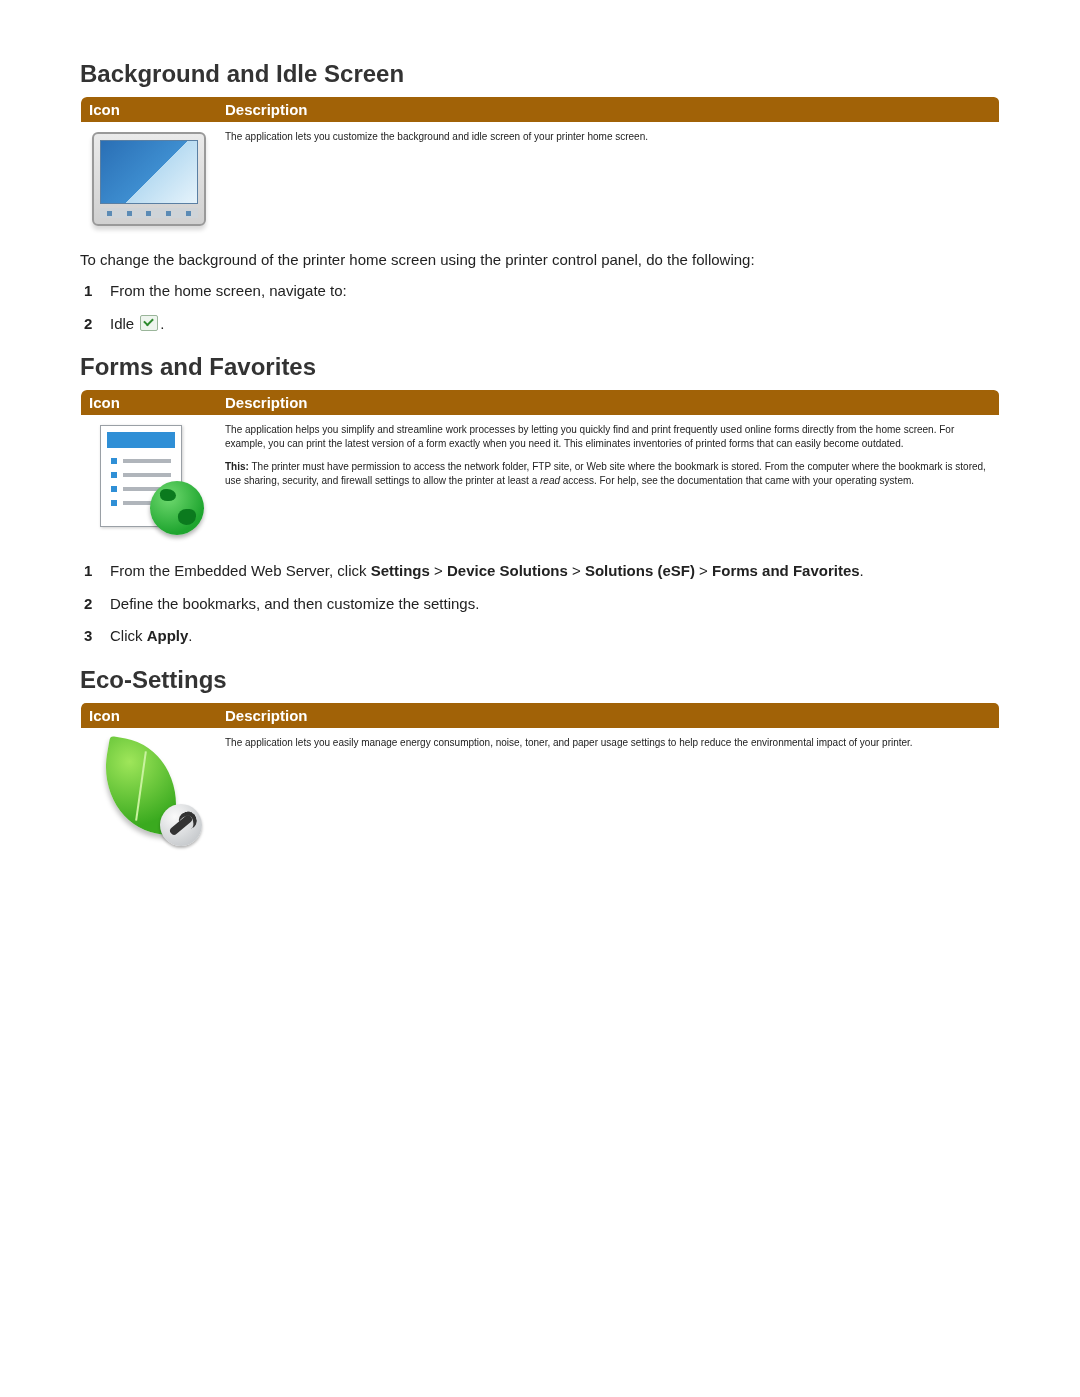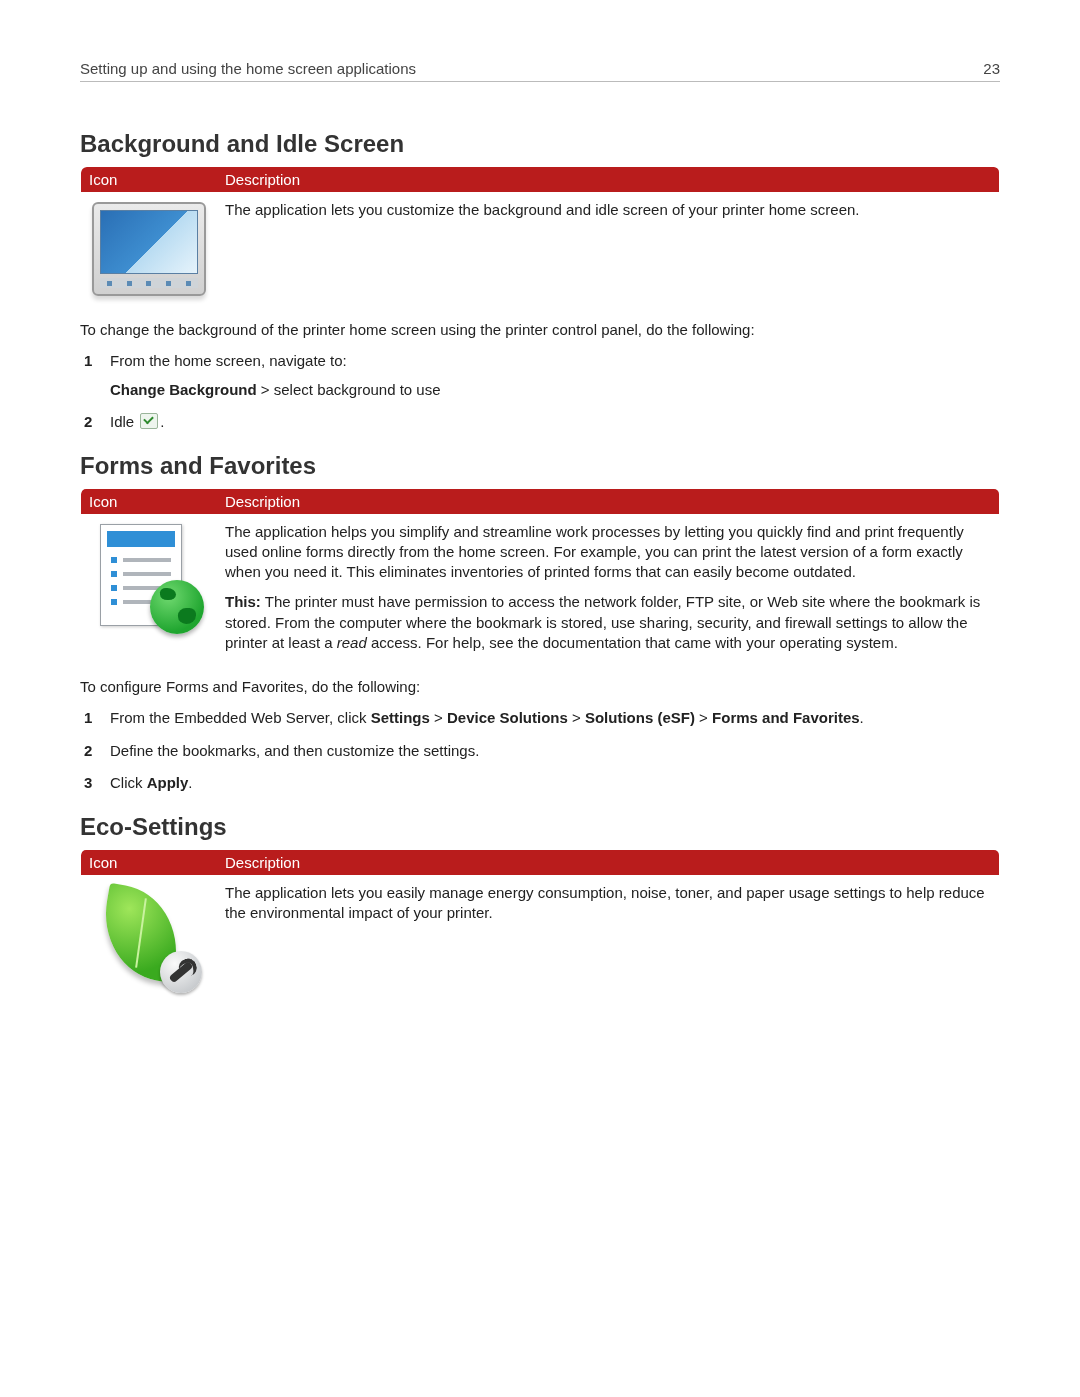--- a/index.html
+++ b/index.html
@@ -31,31 +31,31 @@
   }
   table.info {
     width: 100%;
     border-collapse: collapse;
     border: 1.5px solid #555;
     border-radius: 6px;
     margin-bottom: 14px;
     overflow: hidden;
   }
   table.info thead th {
-    background: #b91c1c;
+    background: #a16207;
     color: #fff;
     text-align: left;
-    font-weight: 400;
+    font-weight: 700;
     padding: 4px 8px;
     font-size: 15px;
   }
   table.info td {
     vertical-align: top;
     padding: 8px;
-    font-size: 15px;
+    font-size: 10px;
     line-height: 1.35;
   }
   table.info td.icon-cell {
     width: 120px;
     text-align: center;
     vertical-align: top;
   }
   table.info thead th:first-child {
     border-top-left-radius: 6px;
   }
@@ -182,24 +182,20 @@
     content: ""; position: absolute; left: 3px; top: 2px;
     width: 7px; height: 4px; border-left: 2.5px solid #2e8b2e; border-bottom: 2.5px solid #2e8b2e;
     transform: rotate(-45deg);
   }
 </style>
 </head>
 <body>
 
 <div class="page">
 
-  <div class="running-head">
-    <span>Setting up and using the home screen applications</span>
-    <span>23</span>
-  </div>
 
   <h2 class="section">Background and Idle Screen</h2>
   <table class="info">
     <thead>
       <tr>
         <th>Icon</th>
         <th>Description</th>
       </tr>
     </thead>
     <tbody>
@@ -217,23 +213,20 @@
           </div>
         </td>
         <td>The application lets you customize the background and idle screen of your printer home screen.</td>
       </tr>
     </tbody>
   </table>
   <p class="body">To change the background of the printer home screen using the printer control panel, do the following:</p>
   <ol class="steps">
     <li>
       <span>From the home screen, navigate to:</span>
-      <span class="subline">
-        <b>Change Background</b><span> &gt; select background to use</span>
-      </span>
     </li>
     <li>
       <span>Idle </span><span class="check-icon"></span><span>.</span>
     </li>
   </ol>
 
   <h2 class="section">Forms and Favorites</h2>
   <table class="info">
     <thead>
       <tr>
@@ -261,21 +254,20 @@
         </td>
         <td>
           <div>The application helps you simplify and streamline work processes by letting you quickly find and print frequently used online forms directly from the home screen. For example, you can print the latest version of a form exactly when you need it. This eliminates inventories of printed forms that can easily become outdated.</div>
           <div style="margin-top:10px">
             <b>This:</b><span> The printer must have permission to access the network folder, FTP site, or Web site where the bookmark is stored. From the computer where the bookmark is stored, use sharing, security, and firewall settings to allow the printer at least a </span><em class="read">read</em><span> access. For help, see the documentation that came with your operating system.</span>
           </div>
         </td>
       </tr>
     </tbody>
   </table>
-  <p class="body">To configure Forms and Favorites, do the following:</p>
   <ol class="steps">
     <li>
       <span>From the Embedded Web Server, click </span><b>Settings</b><span> &gt; </span><b>Device Solutions</b><span> &gt; </span><b>Solutions (eSF)</b><span> &gt; </span><b>Forms and Favorites</b><span>.</span>
     </li>
     <li>Define the bookmarks, and then customize the settings.</li>
     <li>
       <span>Click </span><b>Apply</b><span>.</span>
     </li>
   </ol>
 

